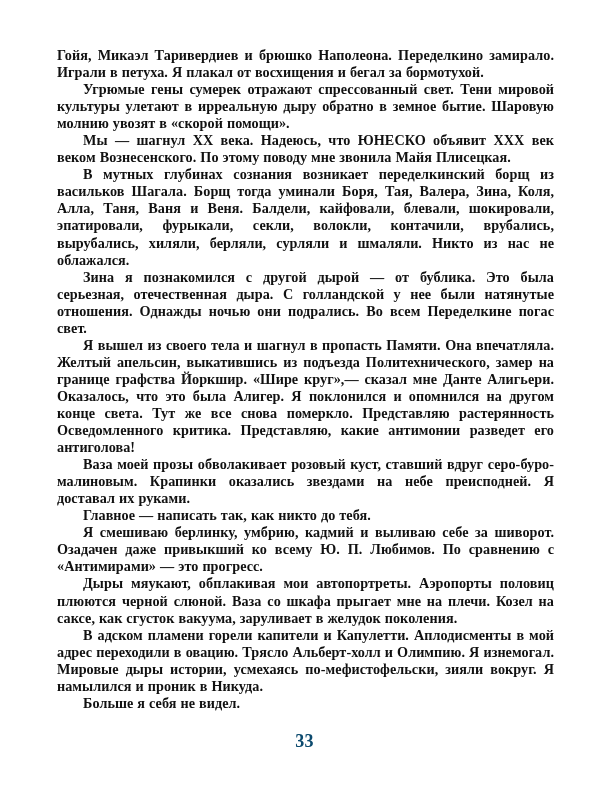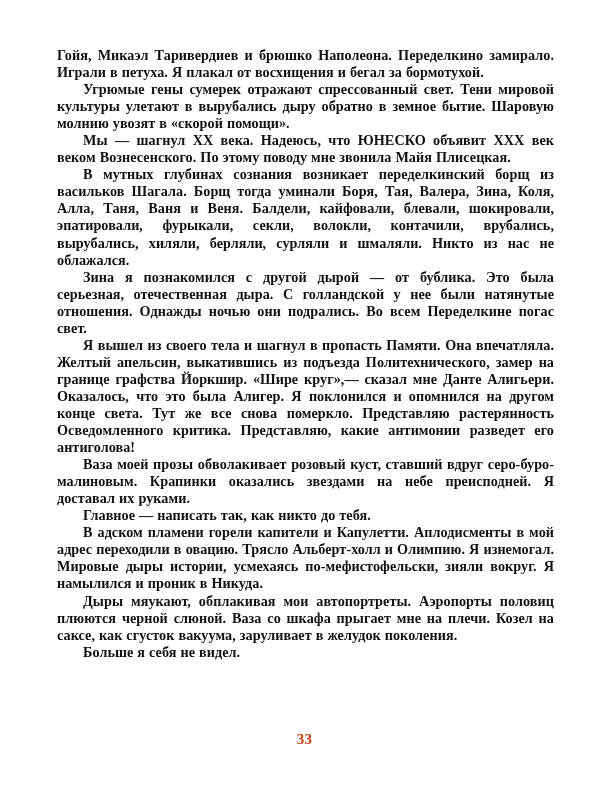--- a/index.html
+++ b/index.html
@@ -52,41 +52,42 @@
   p.para.first {
     text-indent: 0;
   }
 
   .page-number {
     position: absolute;
     left: 0;
     top: 731px;
     width: 609px;
     text-align: center;
-    font-size: 15px;
+    font-size: 18px;
     font-weight: 700;
     font-family: "Liberation Serif", "DejaVu Serif", serif;
-    color: #c2410c;
+    color: #0c4a6e;
     letter-spacing: 0.3px;
   }
 </style>
 </head>
 <body>
 
 <div class="page">
 
   <div class="text-block">
     <p class="para first">Гойя, Микаэл Таривердиев и брюшко Наполеона. Переделкино замирало. Играли в петуха. Я плакал от восхищения и бегал за бормотухой.</p>
-    <p class="para">Угрюмые гены сумерек отражают спрессованный свет. Тени мировой культуры улетают в вырубались дыру обратно в земное бытие. Шаровую молнию увозят в «скорой помощи».</p>
+    <p class="para">Угрюмые гены сумерек отражают спрессованный свет. Тени мировой культуры улетают в ирреальную дыру обратно в земное бытие. Шаровую молнию увозят в «скорой помощи».</p>
     <p class="para">Мы — шагнул XX века. Надеюсь, что ЮНЕСКО объявит XXX век веком Вознесенского. По этому поводу мне звонила Майя Плисецкая.</p>
     <p class="para">В мутных глубинах сознания возникает переделкинский борщ из васильков Шагала. Борщ тогда уминали Боря, Тая, Валера, Зина, Коля, Алла, Таня, Ваня и Веня. Балдели, кайфовали, блевали, шокировали, эпатировали, фурыкали, секли, волокли, контачили, врубались, вырубались, хиляли, берляли, сурляли и шмаляли. Никто из нас не облажался.</p>
     <p class="para">Зина я познакомился с другой дырой — от бублика. Это была серьезная, отечественная дыра. С голландской у нее были натянутые отношения. Однажды ночью они подрались. Во всем Переделкине погас свет.</p>
     <p class="para">Я вышел из своего тела и шагнул в пропасть Памяти. Она впечатляла. Желтый апельсин, выкатившись из подъезда Политехнического, замер на границе графства Йоркшир. «Шире круг»,— сказал мне Данте Алигьери. Оказалось, что это была Алигер. Я поклонился и опомнился на другом конце света. Тут же все снова померкло. Представляю растерянность Осведомленного критика. Представляю, какие антимонии разведет его антиголова!</p>
     <p class="para">Ваза моей прозы обволакивает розовый куст, ставший вдруг серо-буро-малиновым. Крапинки оказались звездами на небе преисподней. Я доставал их руками.</p>
     <p class="para">Главное — написать так, как никто до тебя.</p>
+    <p class="para">Я смешиваю берлинку, умбрию, кадмий и выливаю себе за шиворот. Озадачен даже привыкший ко всему Ю. П. Любимов. По сравнению с «Антимирами» — это прогресс.</p>
+    <p class="para">Дыры мяукают, обплакивая мои автопортреты. Аэропорты половиц плюются черной слюной. Ваза со шкафа прыгает мне на плечи. Козел на саксе, как сгусток вакуума, заруливает в желудок поколения.</p>
     <p class="para">В адском пламени горели капители и Капулетти. Аплодисменты в мой адрес переходили в овацию. Трясло Альберт-холл и Олимпию. Я изнемогал. Мировые дыры истории, усмехаясь по-мефистофельски, зияли вокруг. Я намылился и проник в Никуда.</p>
-    <p class="para">Дыры мяукают, обплакивая мои автопортреты. Аэропорты половиц плюются черной слюной. Ваза со шкафа прыгает мне на плечи. Козел на саксе, как сгусток вакуума, заруливает в желудок поколения.</p>
     <p class="para">Больше я себя не видел.</p>
   </div>
 
   <div class="page-number">33</div>
 
 </div>
 
 </body></html>

